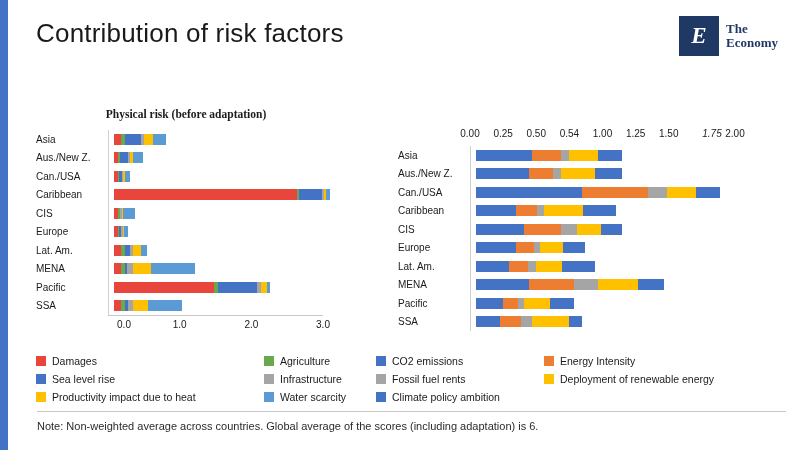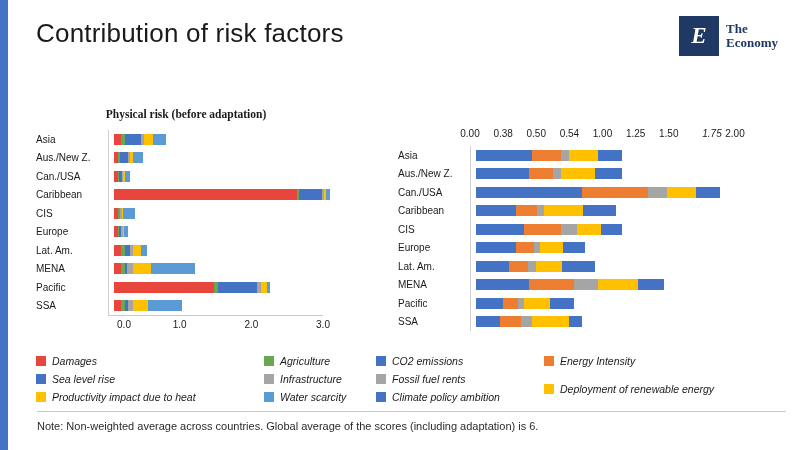--- a/index.html
+++ b/index.html
@@ -315,21 +315,21 @@
           </div>
         </div>
         <div class="baseline" style="left: 72px; width: 215px; top: 185px;"></div>
       </div>
     </div>
 
   <div class="panel" id="panel-1" style="left:390px; top:128px; width:360px; height:205px;">
       <div style="position: relative; padding-top: 18px;">
         <div class="ticklabels" style="left: 72px; width: 265px; height: 18px; top: 0px;">
           <span class="tick" style="left: 0px;">0.00</span>
-          <span class="tick" style="left: 33.125px;">0.38</span>
+          <span class="tick" style="left: 33.125px;">0.25</span>
           <span class="tick" style="left: 66.25px;">0.50</span>
           <span class="tick" style="left: 99.375px;">0.54</span>
           <span class="tick" style="left: 132.5px;">1.00</span>
           <span class="tick" style="left: 165.625px;">1.25</span>
           <span class="tick" style="left: 198.75px;">1.50</span>
           <span class="tick" style="left: 242px; font-style: italic;">1.75</span>
           <span class="tick" style="left: 265px;">2.00</span>
         </div>
         <div style="position: absolute; left: 72px; top: 18px; width: 265px; height: 185px;">
           <div class="axisline" style="left: 0px; top: 0px; height: 185px;"></div>
@@ -440,21 +440,21 @@
               <div class="bar" title="Energy Intensity: 0.16" style="left: 23.85px; width: 21.2px; background: rgb(237, 125, 49); top: 3.75px;"></div>
               <div class="bar" title="Fossil fuel rents: 0.08" style="left: 45.05px; width: 10.6px; background: rgb(165, 165, 165); top: 3.75px;"></div>
               <div class="bar" title="Deployment of renewable energy: 0.28" style="left: 55.65px; width: 37.1px; background: rgb(255, 192, 0); top: 3.75px;"></div>
               <div class="bar" title="Climate policy ambition: 0.1" style="left: 92.75px; width: 13.25px; background: rgb(68, 114, 196); top: 3.75px;"></div>
             </div>
           </div>
         </div>
       </div>
     </div>
 
-  <div class="legend" id="legend" style="left:28px; top:355px; width:740px; height:52px;font-style:italic;">
+  <div class="legend" id="legend" style="left:28px; top:355px; width:740px; height:52px;">
       <div class="legend-item" style="left: 0px; top: 0px;">
         <span class="swatch" style="background: rgb(232, 69, 60);"></span>
         <span>Damages</span>
       </div>
       <div class="legend-item" style="left: 228px; top: 0px;">
         <span class="swatch" style="background: rgb(106, 168, 79);"></span>
         <span>Agriculture</span>
       </div>
       <div class="legend-item" style="left: 340px; top: 0px;">
         <span class="swatch" style="background: rgb(68, 114, 196);"></span>
@@ -469,21 +469,21 @@
         <span>Sea level rise</span>
       </div>
       <div class="legend-item" style="left: 228px; top: 18px;">
         <span class="swatch" style="background: rgb(165, 165, 165);"></span>
         <span>Infrastructure</span>
       </div>
       <div class="legend-item" style="left: 340px; top: 18px;">
         <span class="swatch" style="background: rgb(165, 165, 165);"></span>
         <span>Fossil fuel rents</span>
       </div>
-      <div class="legend-item" style="left: 508px; top: 28px;">
+      <div class="legend-item" style="left: 508px; top: 18px;">
         <span class="swatch" style="background: rgb(255, 192, 0);"></span>
         <span>Deployment of renewable energy</span>
       </div>
       <div class="legend-item" style="left: 0px; top: 36px;">
         <span class="swatch" style="background: rgb(255, 192, 0);"></span>
         <span>Productivity impact due to heat</span>
       </div>
       <div class="legend-item" style="left: 228px; top: 36px;">
         <span class="swatch" style="background: rgb(91, 155, 213);"></span>
         <span>Water scarcity</span>

